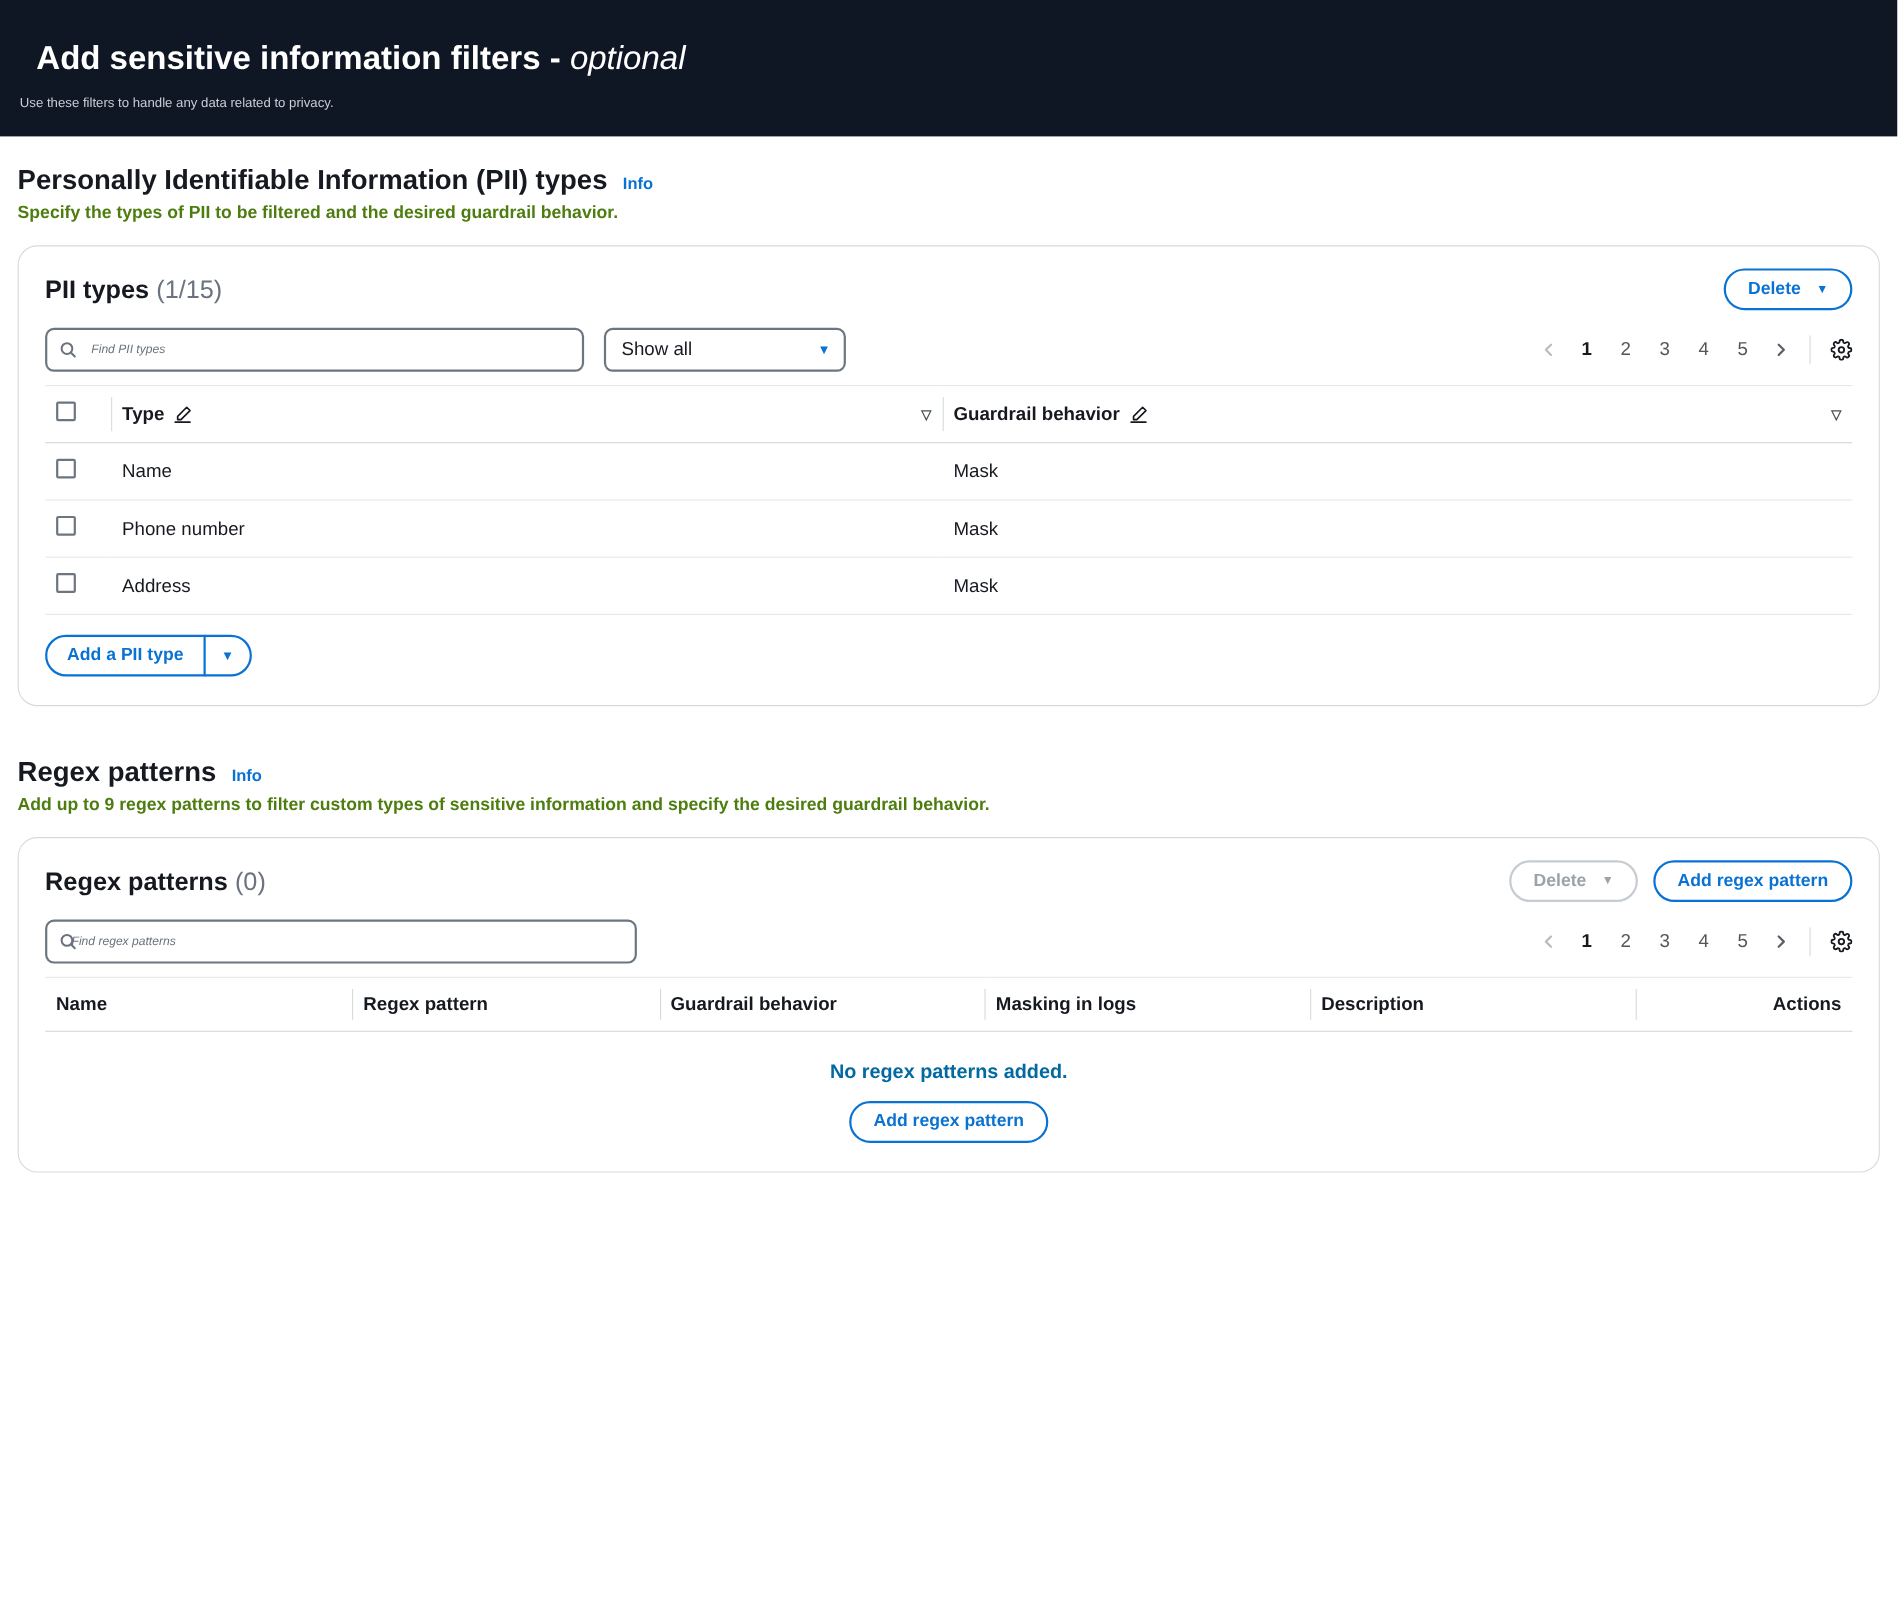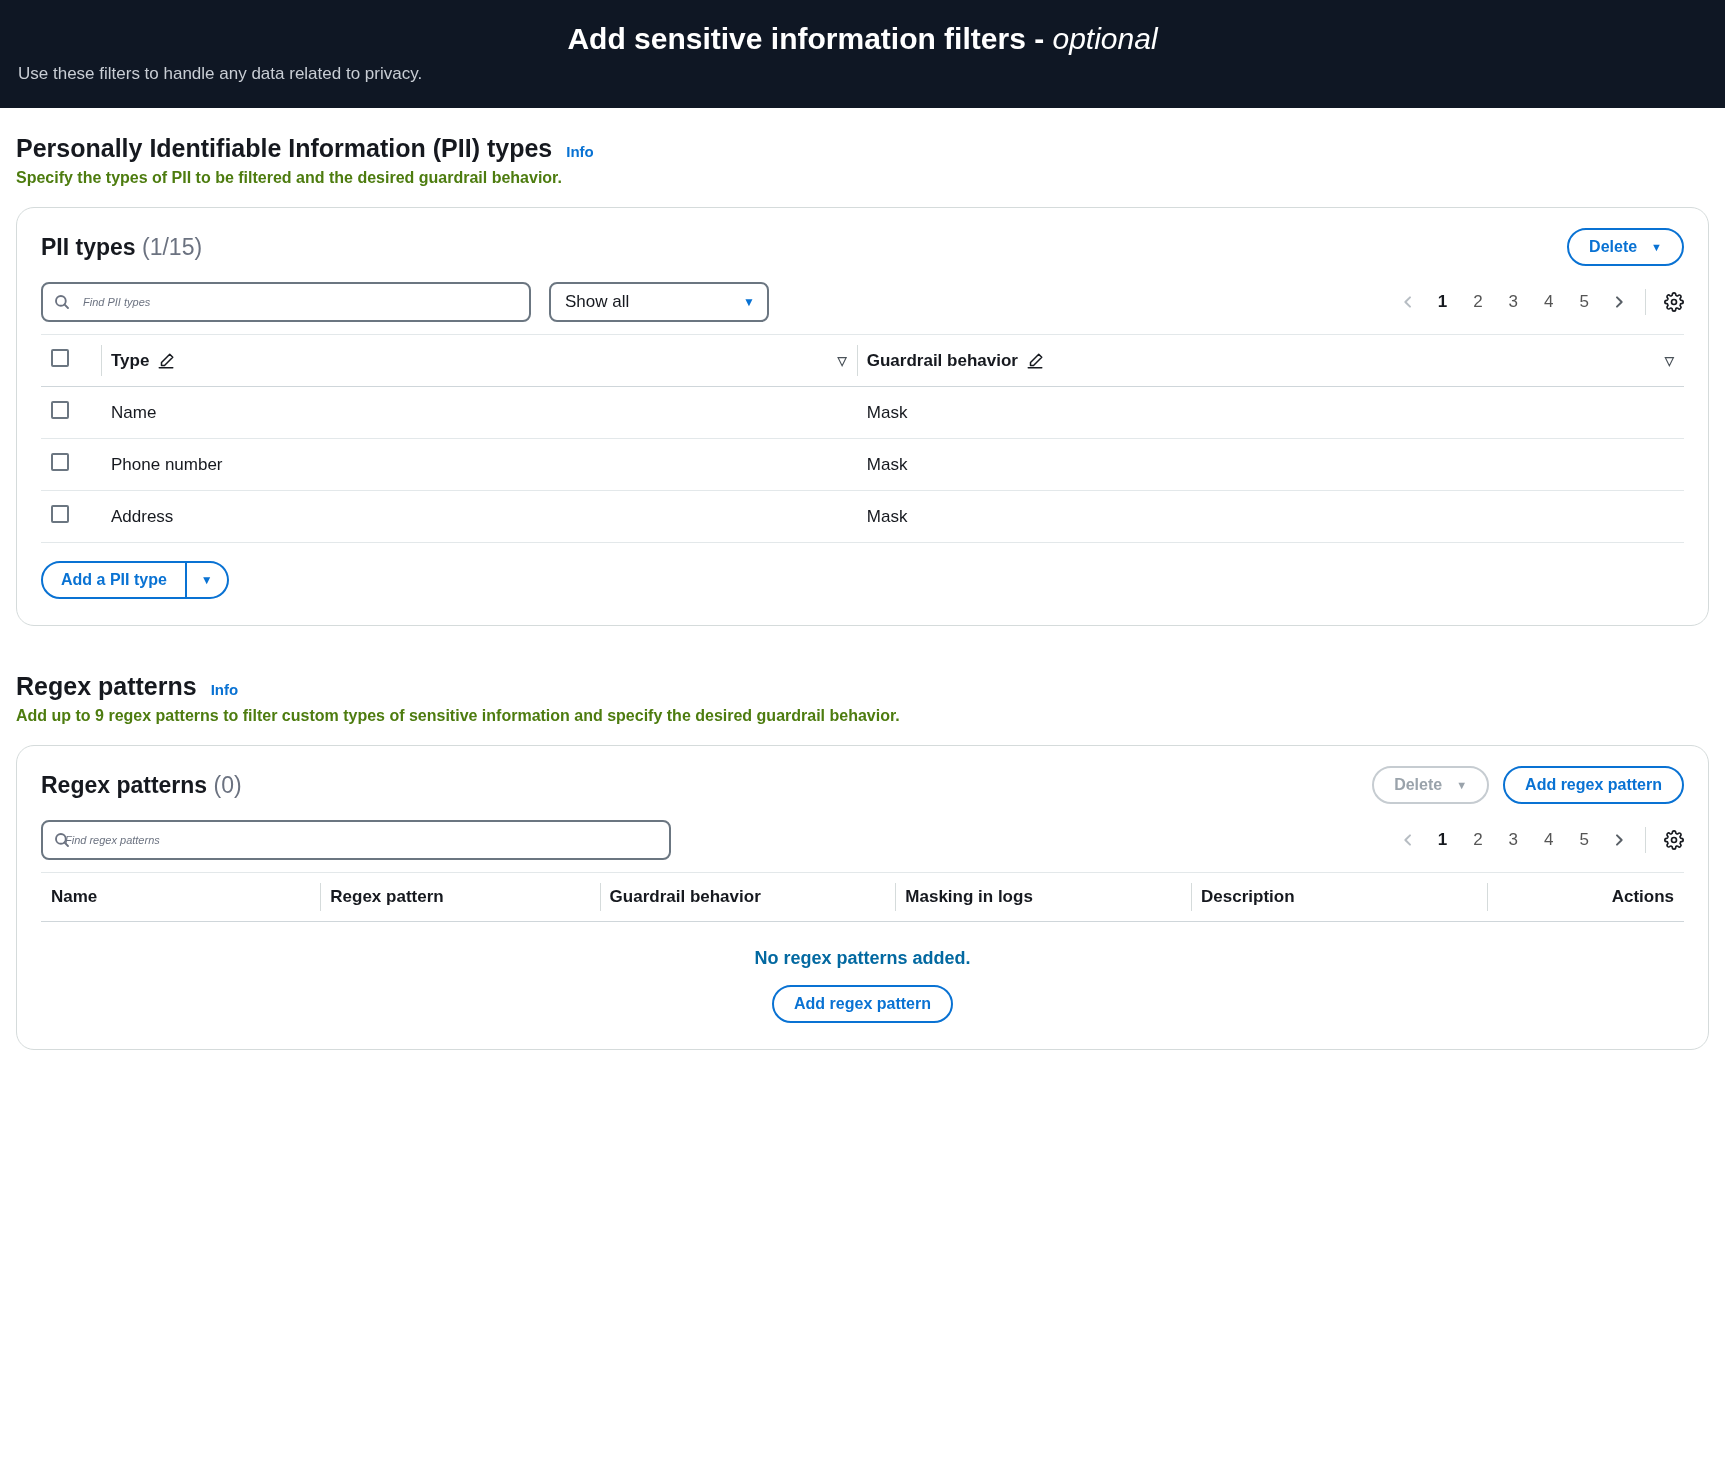--- a/index.html
+++ b/index.html
@@ -1,20 +1,20 @@
 <!DOCTYPE html>
 <html><head>
 <meta charset="utf-8">
 <style>
   * { box-sizing: border-box; }
   body { margin:0; font-family: "Amazon Ember", "Helvetica Neue", Arial, sans-serif; background:#fff; color:#16191f; }
   .header-bar { background:#0f1724; color:#fff; padding:22px 18px 24px 18px; }
-  .header-title { font-size:30px; font-weight:700; margin:0;text-align:center; }
+  .header-title { font-size:30px; font-weight:700; margin:15px; }
   .header-title .optional { font-weight:400; font-style:italic; }
-  .header-sub { margin:8px 0 0 0; font-size:17px; color:#c8cdd4; }
+  .header-sub { margin:8px 0 0 0; font-size:12px; color:#c8cdd4; }
   .page { padding:26px 16px 40px 16px; }
   .section-heading-row { display:flex; align-items:baseline; gap:14px; }
   .section-heading { font-size:25px; font-weight:700; margin:0; }
   .info-link { color:#0972d3; font-size:15px; font-weight:700; text-decoration:none; cursor:pointer; }
   .section-sub { margin:6px 0 0 0; font-size:16px; color:#4d7c0f;font-weight:bold; }
   .card { border:1px solid #d5dbdb; border-radius:18px; padding:20px 24px 26px 24px; margin-top:20px; }
   .card-top { display:flex; align-items:center; justify-content:space-between; }
   .card-title { font-size:23px; font-weight:700; margin:0; }
   .card-title .count { color:#6b7280; font-weight:400; }
   .btn { display:inline-flex; align-items:center; gap:14px; border-radius:22px; padding:8px 20px; font-size:16px; font-weight:700; cursor:pointer; background:#fff; border:2px solid #0972d3; color:#0972d3; }
@@ -42,21 +42,21 @@
   .chk { width:18px; height:18px; border:2px solid #6b7681; border-radius:2px; display:inline-block; cursor:pointer; background:#fff; }
   .th-inner { display:flex; align-items:center; gap:8px; }
   .th-divider { position:absolute; left:0; top:10px; bottom:10px; width:1px; background:#d5dbdb; }
   .sort-caret { margin-left:auto; color:#4a5259; font-size:12px; }
   .edit-icon-svg { display:inline-block; vertical-align:middle; }
   .split-btn { display:inline-flex; margin-top:18px; }
   .split-btn .main { border:2px solid #0972d3; color:#0972d3; background:#fff; font-weight:700; font-size:16px; padding:8px 18px; border-radius:22px 0 0 22px; cursor:pointer; }
   .split-btn .drop { border:2px solid #0972d3; border-left:1px solid #0972d3; color:#0972d3; background:#fff; font-weight:700; font-size:12px; padding:8px 14px; border-radius:0 22px 22px 0; cursor:pointer; margin-left:-1px; display:flex; align-items:center; }
   .empty-msg { text-align:center; color:#0369a1; font-size:18px; font-weight:600; margin:26px 0 16px 0; }
   .empty-btn-row { text-align:center; }
-  .regex-search { width:630px;padding-left:22px; }
+  .regex-search { width:538px;padding-left:22px; }
   svg { display:block; }
 </style>
 </head>
 <body>
 
 <div class="header-bar">
   <h1 class="header-title">
     <span>Add sensitive information filters - </span><span class="optional">optional</span>
   </h1>
   <p class="header-sub">Use these filters to handle any data related to privacy.</p>

